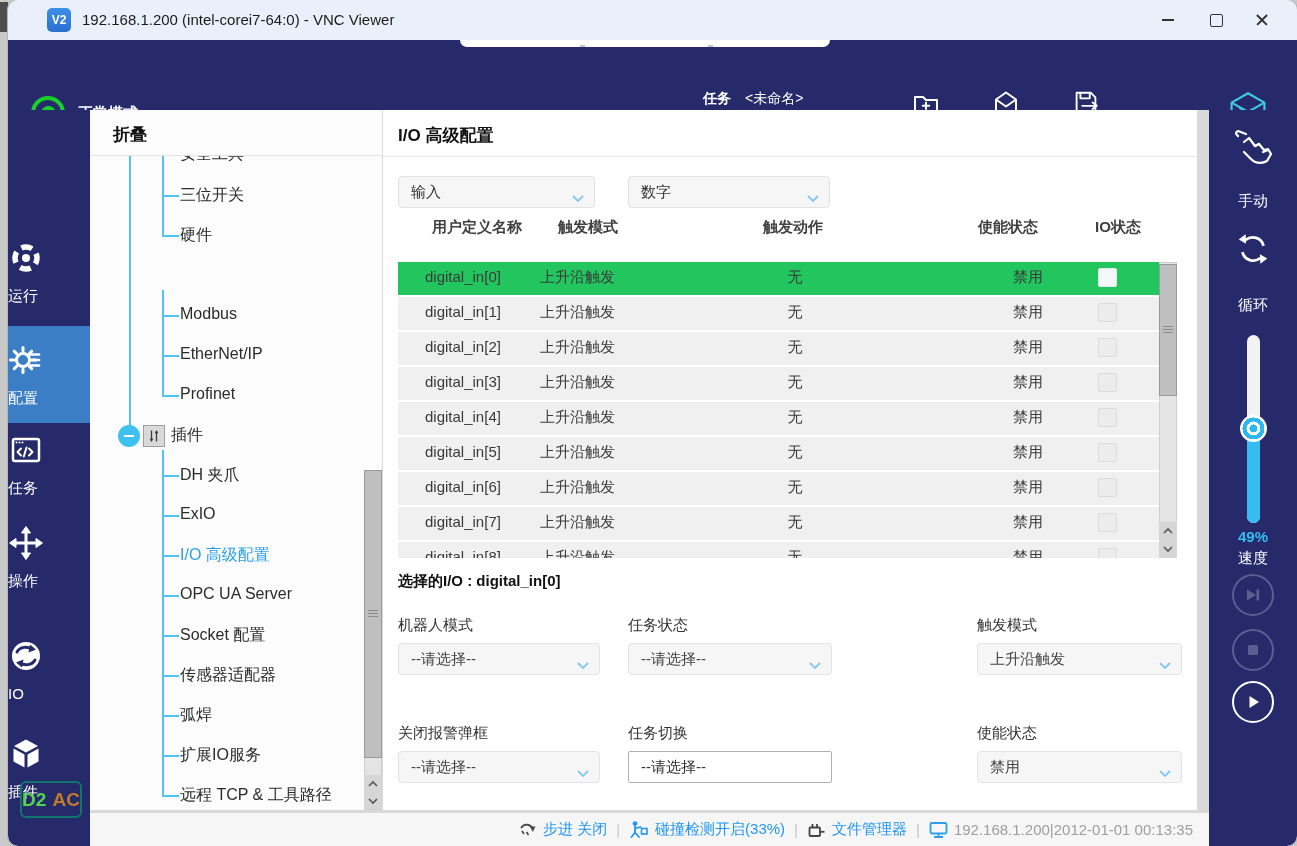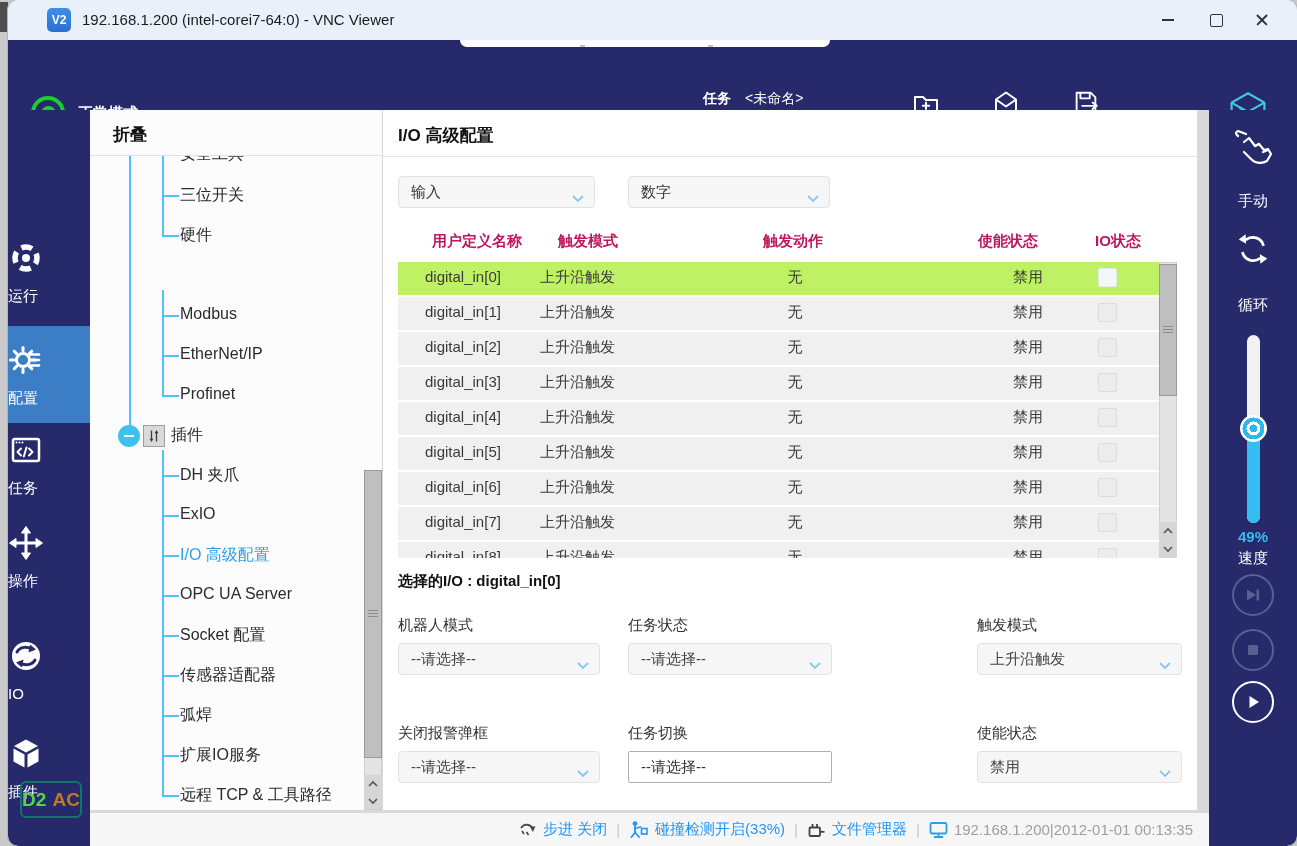--- a/index.html
+++ b/index.html
@@ -71,24 +71,24 @@
         background:repeating-linear-gradient(#8c8c8c 0 1px,transparent 1px 3px);}
   .sc-btn{position:absolute;background:#d6d6d6;display:flex;align-items:center;justify-content:center;cursor:pointer;}
   
   .main-panel{position:absolute;left:375px;top:110px;width:814px;height:700px;background:#fff;}
   .mp-title{position:absolute;left:15px;top:14px;font-size:17px;font-weight:bold;color:#111;}
   .mp-div{position:absolute;left:0;top:46px;width:100%;height:1px;background:#e5e5e5;}
   .dd{position:absolute;height:32px;background:#f6f6f6;border:1px solid #e2e2e2;border-radius:4px;box-sizing:border-box;cursor:pointer;}
   .dd .val{position:absolute;left:12px;top:6px;font-size:15px;color:#333;}
   .dd .chev{position:absolute;right:10px;top:12px;}
   .dd1{left:15px;top:66px;width:197px;} .dd2{left:245px;top:66px;width:202px;}
-  .thead span{position:absolute;top:122px;font-size:15px;font-weight:bold;color:#be185d;}
+  .thead span{position:absolute;top:108px;font-size:15px;font-weight:bold;color:#404040;}
   .tbl{position:absolute;left:15px;top:152px;width:761px;height:296px;overflow:hidden;background:#fff;}
   .row{position:absolute;left:0;width:100%;height:33px;background:#f0f0f0;cursor:pointer;}
-  .row.selected{background:#bef264;}
+  .row.selected{background:#22c55e;}
   .row span{position:absolute;top:6px;font-size:15px;color:#3a3a3a;}
   .c-name{left:27px;} .c-trig{left:142px;} .c-act{left:377px;width:40px;text-align:center;}
   .c-en{left:600px;width:60px;text-align:center;}
   .c-chk{position:absolute;left:700px;top:7px;width:19px;height:19px;background:#ececec;border:1px solid #dcdcdc;
          border-radius:2px;box-sizing:border-box;cursor:pointer;}
   .row.selected .c-chk{background:#f3f7fa;border-color:#e2e8ec;}
   .sel-io{position:absolute;left:15px;top:462px;font-size:15px;font-weight:bold;color:#111;}
   .ffield{position:absolute;}
   .flabel{font-size:15px;color:#333;margin-bottom:8px;}
   .fctl{position:relative;height:32px;background:#f6f6f6;border:1px solid #e2e2e2;border-radius:4px;box-sizing:border-box;cursor:pointer;}

